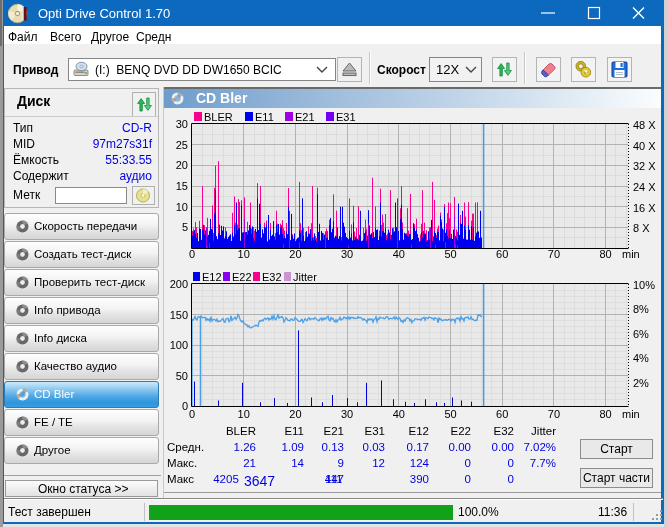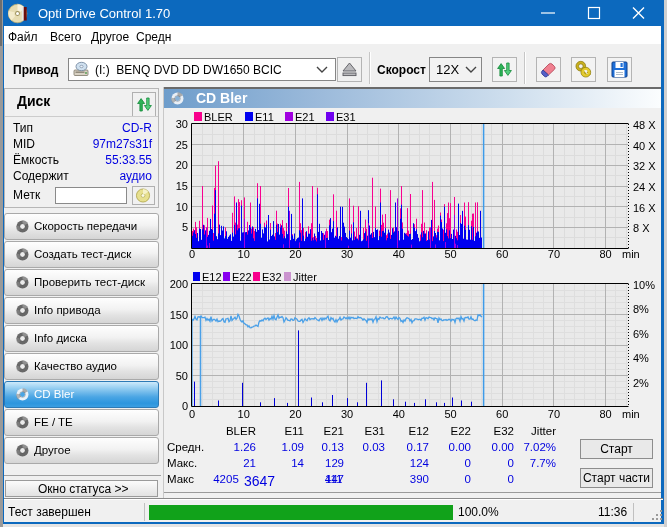--- a/index.html
+++ b/index.html
@@ -309,21 +309,21 @@
 <div class="txt blue" style="left:284px;top:441px;width:60px;text-align:right;font-size:11.5px">0.13</div>
 <div class="txt blue" style="left:325px;top:441px;width:60px;text-align:right;font-size:11.5px">0.03</div>
 <div class="txt blue" style="left:369px;top:441px;width:60px;text-align:right;font-size:11.5px">0.17</div>
 <div class="txt blue" style="left:411px;top:441px;width:60px;text-align:right;font-size:11.5px">0.00</div>
 <div class="txt blue" style="left:454px;top:441px;width:60px;text-align:right;font-size:11.5px">0.00</div>
 <div class="txt blue" style="left:496px;top:441px;width:60px;text-align:right;font-size:11.5px">7.02%</div>
 <div class="txt" style="left:167px;top:457px;font-size:11.5px">Макс.</div>
 <div class="txt blue" style="left:196px;top:457px;width:60px;text-align:right;font-size:11.5px">21</div>
 <div class="txt blue" style="left:244px;top:457px;width:60px;text-align:right;font-size:11.5px">14</div>
 <div class="txt blue" style="left:284px;top:457px;width:60px;text-align:right;font-size:11.5px">9</div>
-<div class="txt blue" style="left:325px;top:457px;width:60px;font-size:11.5px">12</div>
+<div class="txt blue" style="left:325px;top:457px;width:60px;text-align:right;font-size:11.5px">12</div>
 <div class="txt blue" style="left:369px;top:457px;width:60px;text-align:right;font-size:11.5px">124</div>
 <div class="txt blue" style="left:411px;top:457px;width:60px;text-align:right;font-size:11.5px">0</div>
 <div class="txt blue" style="left:454px;top:457px;width:60px;text-align:right;font-size:11.5px">0</div>
 <div class="txt blue" style="left:496px;top:457px;width:60px;text-align:right;font-size:11.5px">7.7%</div>
 <div class="txt" style="left:167px;top:473px;font-size:11.5px">Макс</div>
 <div class="txt blue" style="left:196px;top:473px;width:60px;text-align:center;font-size:11.5px">4205</div>
 <div class="txt blue" style="left:244px;top:473px;width:60px;text-align:left;font-size:14px">3647</div>
 <div class="txt blue" style="left:284px;top:473px;width:60px;text-align:right;font-size:11.5px">447</div>
 <div class="txt blue" style="left:325px;top:473px;width:60px;text-align:left;font-size:11.5px">111</div>
 <div class="txt blue" style="left:369px;top:473px;width:60px;text-align:right;font-size:11.5px">390</div>

